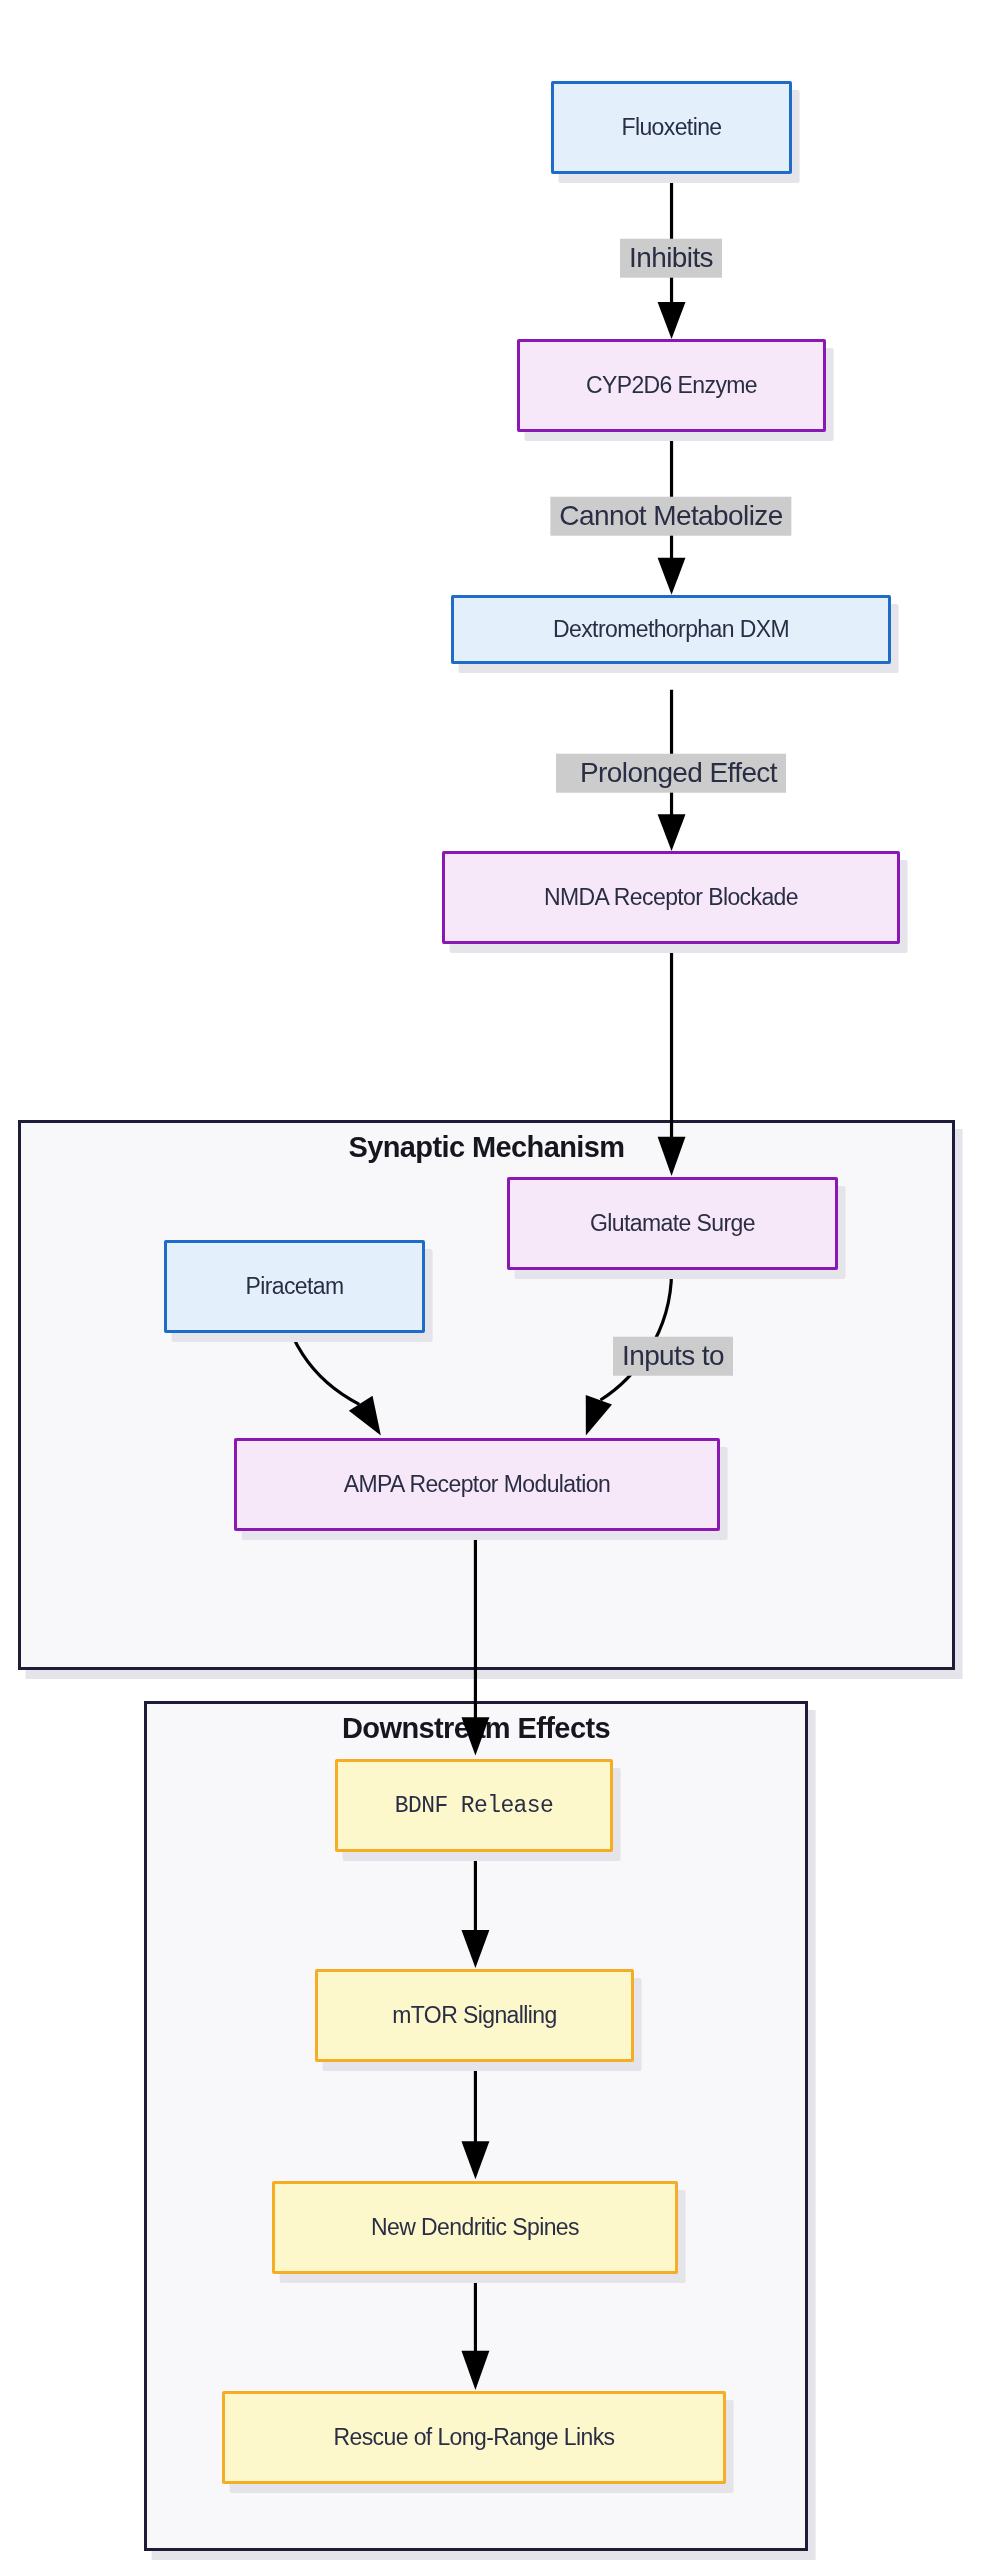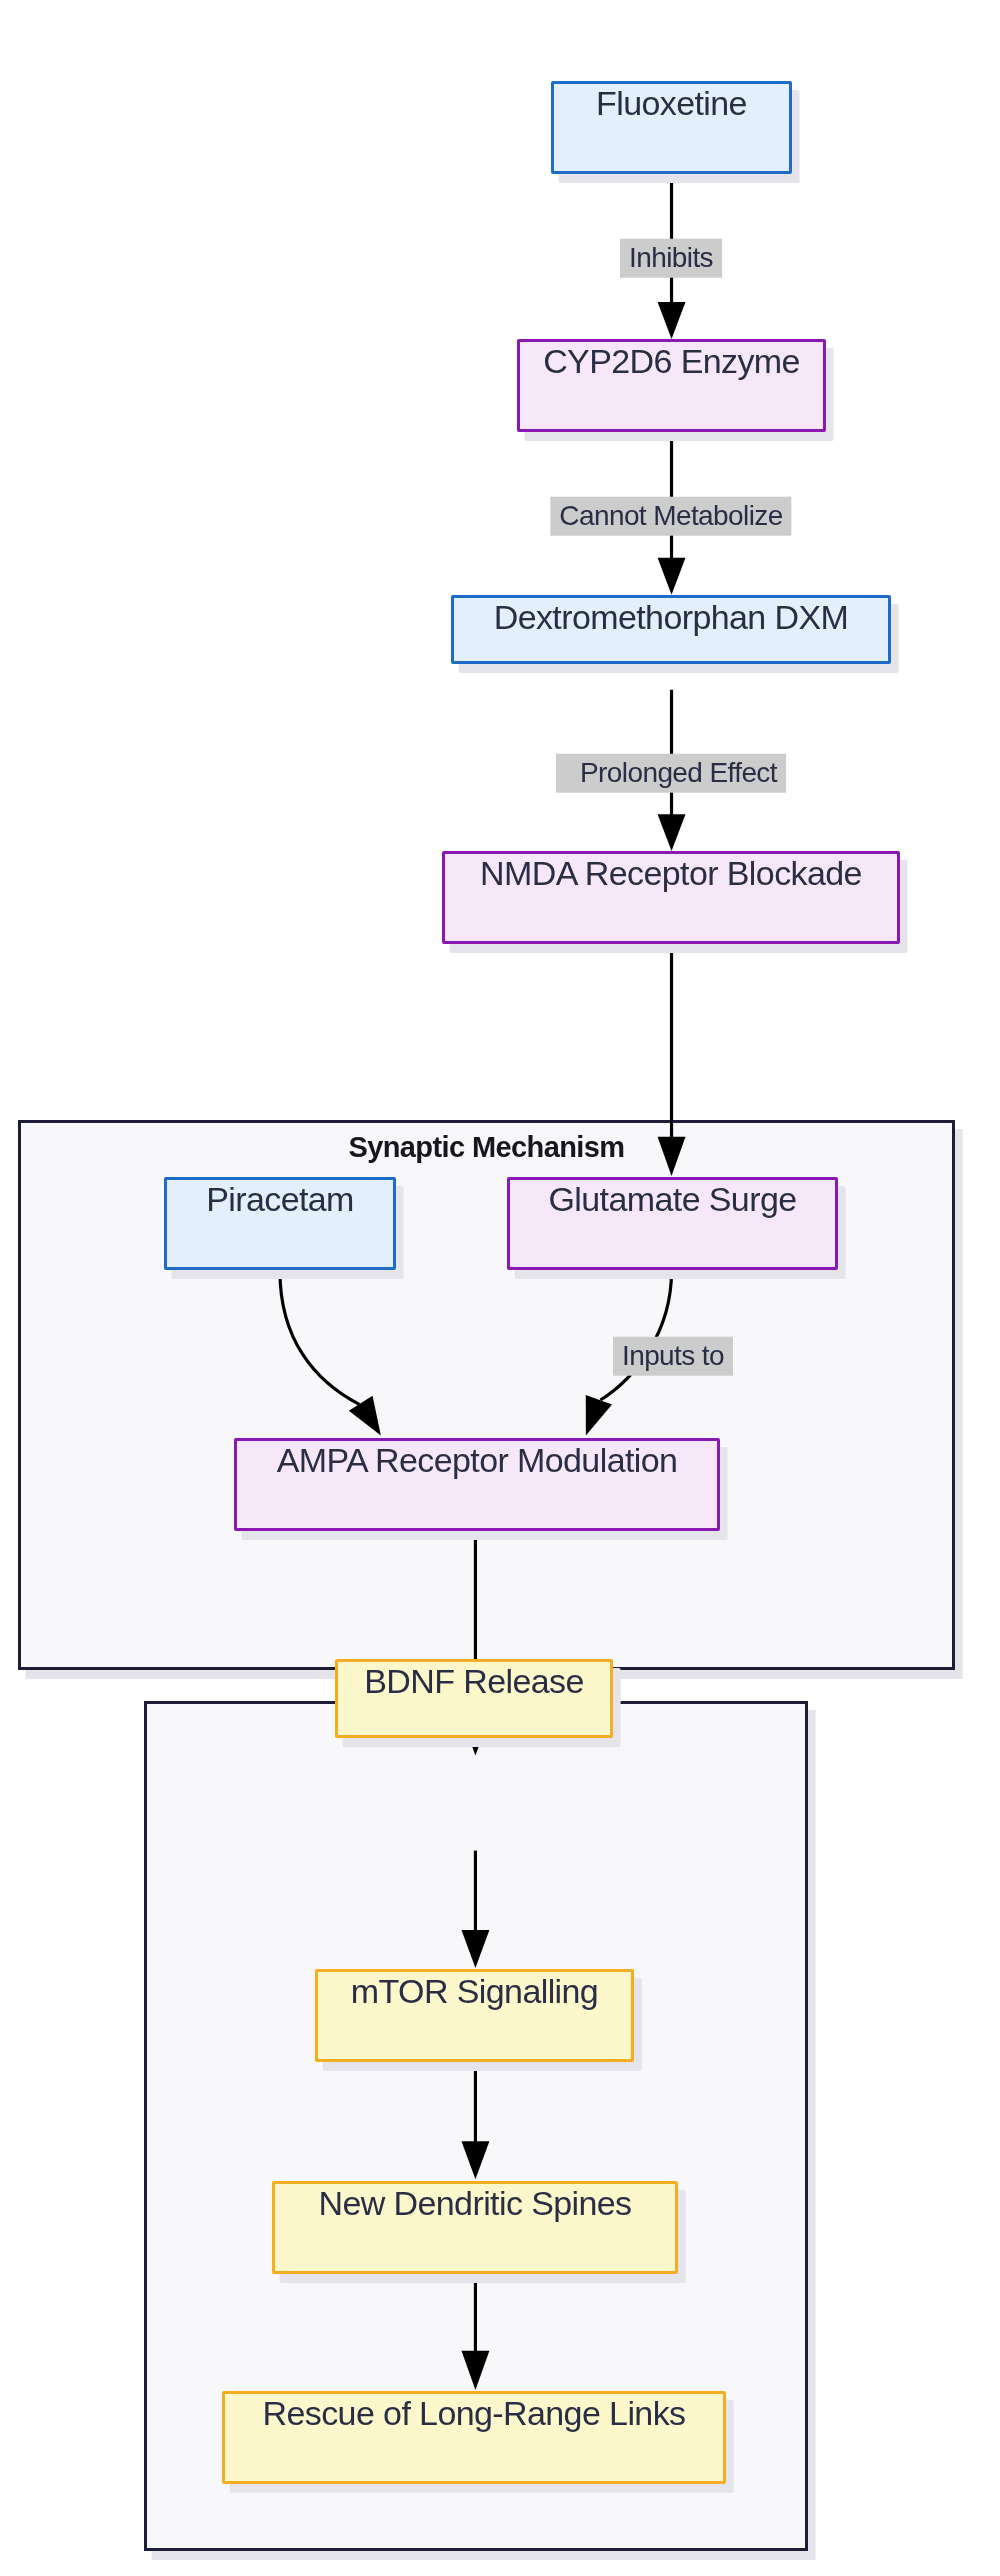--- a/index.html
+++ b/index.html
@@ -29,22 +29,22 @@
   .edges{position:absolute; left:0; top:0; z-index:2;}
   .edge-line{stroke:var(--edge); stroke-width:5; fill:none;}
   .edge-head{fill:var(--edge); stroke:none;}
   .edge-label{
     position:absolute; transform:translate(-50%,-50%);
     background:var(--edge-label-bg); color:var(--text);
     font-size:28px; letter-spacing:-0.6px; line-height:1.15;
     padding:3.2px 9px; white-space:nowrap; z-index:3;
   }
   .node{
-    position:absolute; display:flex; align-items:flex-start; justify-content:center;
-    text-align:center; font-size:34px; letter-spacing:-0.6px; color:var(--text);
+    position:absolute; display:flex; align-items:center; justify-content:center;
+    text-align:center; font-size:23px; letter-spacing:-0.6px; color:var(--text);
     border-radius:1.9px; box-sizing:border-box;
     box-shadow:7.6px 9px 0 var(--shadow); z-index:4;
   }
   .node.blue  {background:var(--blue-fill);   border:3.8px solid var(--blue-border);}
   .node.purple{background:var(--purple-fill); border:3.8px solid var(--purple-border);}
   .node.yellow{background:var(--yellow-fill); border:3.8px solid var(--yellow-border);}
 </style>
 </head>
 <body>
 
@@ -106,33 +106,33 @@
   </div>
 
   <div class="node blue" style="left:451px; top:595px; width:440px; height:69px;">
     <span>Dextromethorphan DXM</span>
   </div>
 
   <div class="node purple" style="left:442px; top:851px; width:458px; height:93px;">
     <span>NMDA Receptor Blockade</span>
   </div>
 
-  <div class="node blue" style="left:164px; top:1177px; width:232px; height:93px;">
+  <div class="node blue" style="left:164px; top:1240px; width:261px; height:93px;">
     <span>Piracetam</span>
   </div>
 
   <div class="node purple" style="left:507px; top:1177px; width:331px; height:93px;">
     <span>Glutamate Surge</span>
   </div>
 
   <div class="node purple" style="left:234px; top:1438px; width:486px; height:93px;">
     <span>AMPA Receptor Modulation</span>
   </div>
 
-  <div class="node yellow" style="left:335px; top:1659px; width:278px; height:79px;">
+  <div class="node yellow" style="left:335px; top:1759px; width:278px; height:93px;font-family:Liberation Mono, monospace;">
     <span>BDNF Release</span>
   </div>
 
   <div class="node yellow" style="left:315px; top:1969px; width:319px; height:93px;">
     <span>mTOR Signalling</span>
   </div>
 
   <div class="node yellow" style="left:272px; top:2181px; width:406px; height:93px;">
     <span>New Dendritic Spines</span>
   </div>

